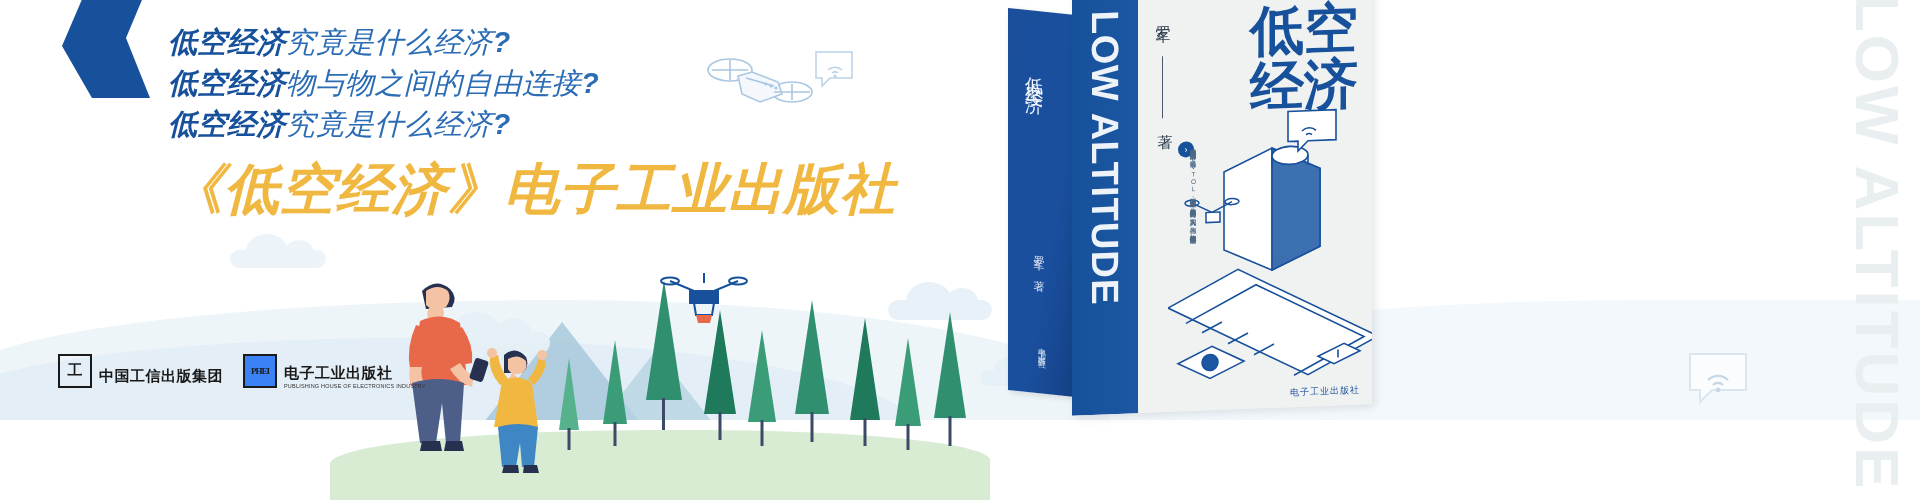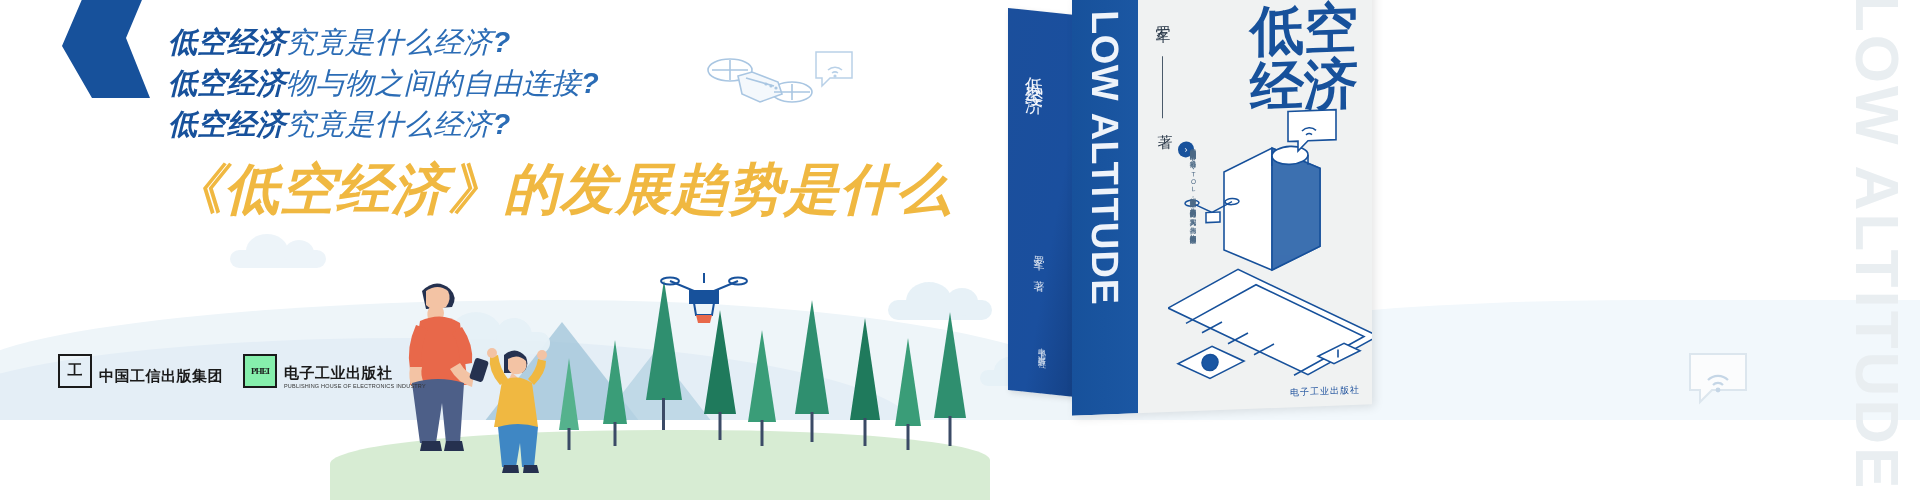--- a/index.html
+++ b/index.html
@@ -185,21 +185,21 @@
   .logos{
     position:absolute;left:58px;top:352px;display:flex;align-items:center;gap:20px;
   }
   .logo-group{display:flex;align-items:center;gap:7px;}
   .logo-mark{
     width:30px;height:30px;border:2px solid #1a1a1a;
     display:flex;align-items:center;justify-content:center;
     font-size:15px;color:#1a1a1a;font-weight:700;
     font-family:"Liberation Serif","DejaVu Serif",serif;
   }
-  .logo-mark.pub{border-color:#1a1a1a;background:#86efac;font-size:9px;letter-spacing:-1px;}
+  .logo-mark.pub{border-color:#1a1a1a;background:#3b82f6;font-size:9px;letter-spacing:-1px;}
   .logo-text{font-size:15px;color:#1a1a1a;letter-spacing:.5px;font-weight:600;margin-top:12px;}
   .logo-text small{display:block;font-size:5.5px;letter-spacing:.2px;color:#333;font-weight:400;}
 
   
   .bubble{position:absolute;}
 </style>
 </head>
 <body>
 
 <div id="banner">
@@ -257,21 +257,21 @@
   </svg>
   <svg class="tree" style="left:556px;top:358px;" width="26" height="92" viewBox="0 0 26 92">
     <path d="M13 0 L23 72 L3 72 Z" fill="#55b28d"></path>
     <rect x="11.5" y="70" width="3" height="22" fill="#3b4a66"></rect>
   </svg>
 
   <div class="copy">
     <div class="qline"><b>低空经济</b><span>究竟是什么经济</span><span class="qm">?</span></div>
     <div class="qline"><b>低空经济</b><span>物与物之间的自由连接</span><span class="qm">?</span></div>
     <div class="qline"><b>低空经济</b><span>究竟是什么经济</span><span class="qm">?</span></div>
-    <div class="headline">《低空经济》的发展趋势是什么</div>
+    <div class="headline">《低空经济》电子工业出版社</div>
   </div>
 
   <svg class="drone" style="left:700px;top:40px;" width="120" height="92" viewBox="0 0 120 92">
     <g fill="none" stroke="#a9c6e2" stroke-width="1.6">
       <ellipse cx="30" cy="30" rx="22" ry="11"></ellipse>
       <ellipse cx="92" cy="52" rx="20" ry="10"></ellipse>
       <path d="M38 36 L52 32 L78 42 L82 54 L60 62 L42 54 Z" fill="#f4f8fc"></path>
       <path d="M46 38 L74 46"></path>
       <path d="M30 20 L30 40 M12 30 L48 30"></path>
       <path d="M92 44 L92 60 M74 52 L110 52"></path>

